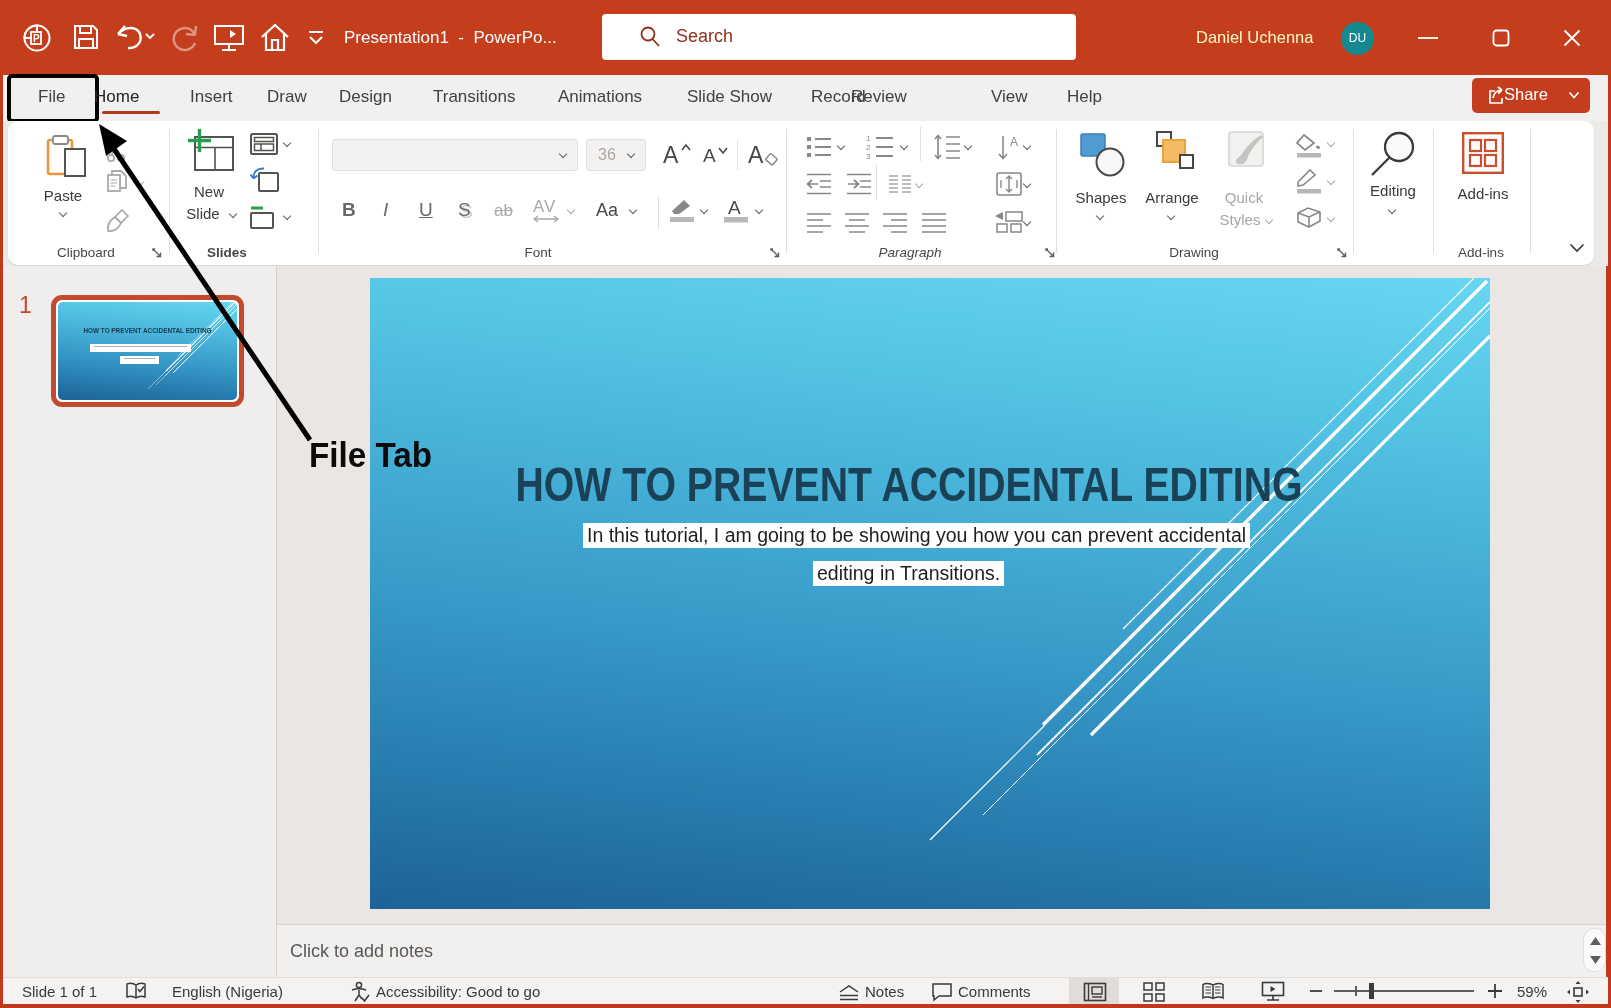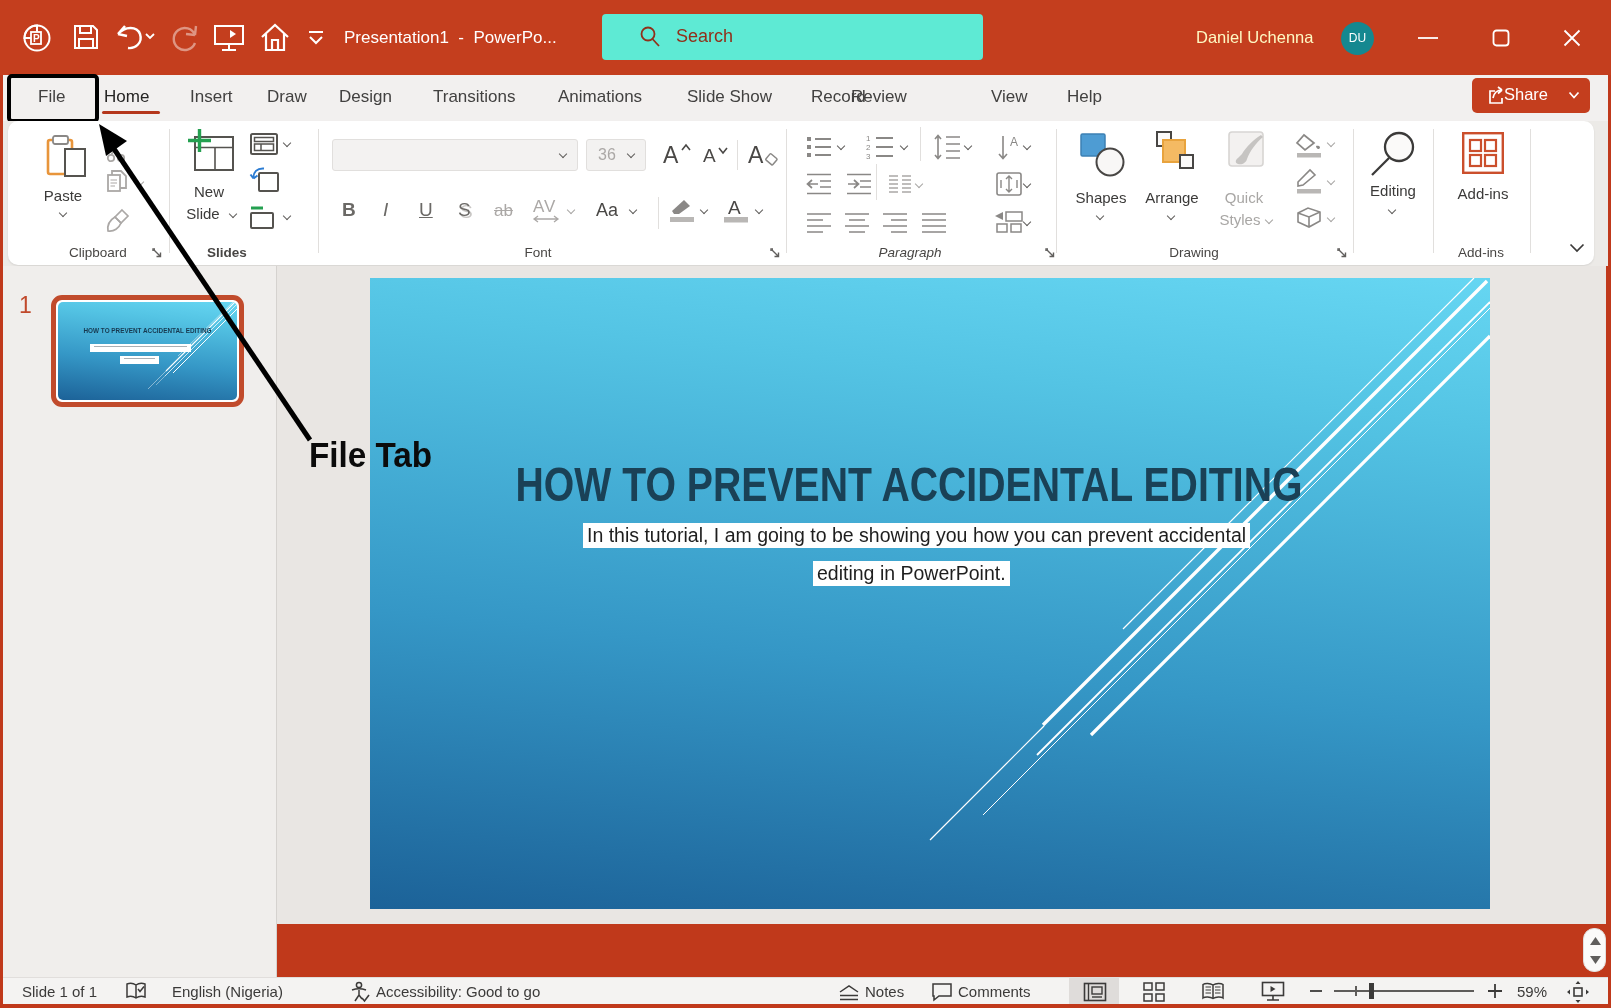--- a/index.html
+++ b/index.html
@@ -4,21 +4,21 @@
 <style>
 * { margin:0; padding:0; box-sizing:border-box; }
 html,body { width:1611px; height:1008px; overflow:hidden; }
 body { font-family:"Liberation Sans", sans-serif; background:#C0391B; }
 #win { position:relative; width:1611px; height:1008px; }
 .abs { position:absolute; }
 
 #titlebar { position:absolute; left:0; top:0; width:1611px; height:75px; background:#C43E1E; }
 #titlebar svg { position:absolute; }
 #doctitle { position:absolute; left:344px; top:28px; color:#fff; font-size:17px; }
-#searchbox { position:absolute; left:602px; top:14px; width:381px; height:46px; background:#5eead4; border-radius:4px; }
+#searchbox { position:absolute; left:602px; top:14px; width:474px; height:46px; background:#ffffff; border-radius:4px; }
 #searchbox .stext { position:absolute; left:74px; top:12px; font-size:18px; color:#90301A; }
 #username { position:absolute; left:1196px; top:28px; color:#fef9c3; font-size:16.5px; }
 #avatar { position:absolute; left:1341px; top:22px; width:33px; height:33px; border-radius:50%; background:#158890; color:#fff; font-size:12px; text-align:center; line-height:33px; }
 
 #tabrow { position:absolute; left:3px; top:75px; width:1605px; height:46px; background:#F2F0EF; }
 .tab { position:absolute; top:0; height:54px; line-height:44px; font-size:17px; color:#424140; }
 #filebox { position:absolute; left:4px; top:-1px; width:92px; height:49px; border:4px solid #000; border-radius:5px; background:transparent; }
 #homeul { position:absolute; left:99px; top:36px; width:58px; height:3px; background:#B5371C; border-radius:1.5px; }
 #sharebtn { position:absolute; left:1469px; top:3px; width:118px; height:35px; background:#C43E1E; border-radius:5px; color:#fff; font-size:16.5px; }
 
@@ -105,21 +105,21 @@
     <svg class="ic" style="left:1492px;top:29px;" width="18" height="18" viewBox="0 0 18 18">
         <rect x="1.5" y="1.5" width="15" height="15" rx="3" fill="none" stroke="#fff" stroke-width="1.8"></rect>
       </svg>
     <svg class="ic" style="left:1563px;top:29px;" width="18" height="18" viewBox="0 0 18 18">
         <path d="M1.5 1.5 L16.5 16.5 M16.5 1.5 L1.5 16.5" stroke="#fff" stroke-width="1.8"></path>
       </svg>
   </div>
   <div id="tabrow">
     <div class="tab" style="left:35px;">File</div>
     <div id="filebox"></div>
-    <div class="tab" style="left:101px;color:#252423;">Home</div>
+    <div class="tab" style="left:91px;color:#252423;">Home</div>
     <div id="homeul"></div>
     <div class="tab" style="left:187px;">Insert</div>
     <div class="tab" style="left:264px;">Draw</div>
     <div class="tab" style="left:336px;">Design</div>
     <div class="tab" style="left:430px;">Transitions</div>
     <div class="tab" style="left:555px;">Animations</div>
     <div class="tab" style="left:684px;">Slide Show</div>
     <div class="tab" style="left:808px;">Record</div>
     <div class="tab" style="left:848px;">Review</div>
     <div class="tab" style="left:988px;">View</div>
@@ -153,21 +153,21 @@
     <svg class="ic" style="left:98px;top:49px;" width="22" height="24" viewBox="0 0 22 24">
       <path d="M6 5 V1 H15 L20 6 V18 H14" fill="none" stroke="#ABA8A6" stroke-width="1.8"></path>
       <rect x="2" y="5" width="12" height="16" fill="#fff" stroke="#ABA8A6" stroke-width="1.8"></rect>
       <path d="M4.5 10 H11 M4.5 13 H11 M4.5 16 H9" stroke="#ABA8A6" stroke-width="1.2"></path>
     </svg>
     <div class="chev gray" style="left:129px;top:58px;"></div>
     <svg class="ic" style="left:97px;top:87px;" width="26" height="26" viewBox="0 0 26 26">
       <path d="M17 2 L23 8 L16 15 L10 9 Z" fill="none" stroke="#ABA8A6" stroke-width="1.7"></path>
       <path d="M10 9 L16 15 C14 20 9 24 3 23 C2 17 5 12 10 9 Z" fill="none" stroke="#ABA8A6" stroke-width="1.7"></path>
     </svg>
-    <div class="grouplabel" style="left:30px;">Clipboard</div>
+    <div class="grouplabel" style="left:18px;">Clipboard</div>
     <svg class="launch" style="left:143px;top:126px;" viewBox="0 0 12 12">
       <path d="M2 4 V2 H4 M3 3 L9.5 9.5 M9.5 5.5 V9.5 H5.5" fill="none" stroke="#605E5C" stroke-width="1.4"></path>
     </svg>
     <div class="gdiv" style="left:161px;"></div>
 
     <svg class="ic" style="left:180px;top:6px;" width="46" height="46" viewBox="0 0 46 46">
       <path d="M7 10 H45 V43 H7 Z" fill="#fff" stroke="#55534F" stroke-width="2"></path>
       <path d="M8 20.5 H44 M27 20.5 V42" stroke="#55534F" stroke-width="1.6"></path>
       <path d="M11.5 2 V25 M0 13.5 H23" stroke="#24A050" stroke-width="3.4"></path>
     </svg>
@@ -398,23 +398,26 @@
       <svg style="position:absolute;left:0;top:0;" width="1120" height="631" viewBox="0 0 1120 631">
         <line x1="753" y1="351" x2="1104" y2="0" stroke="#fff" stroke-width="1.2"></line>
         <line x1="673" y1="447" x2="1117" y2="3" stroke="#fff" stroke-width="3.4"></line>
         <line x1="560" y1="562" x2="674" y2="448" stroke="#fff" stroke-width="1.2"></line>
         <line x1="667" y1="477" x2="1120" y2="24" stroke="#fff" stroke-width="1.8"></line>
         <line x1="613" y1="537" x2="1120" y2="30" stroke="#fff" stroke-width="1"></line>
         <line x1="721" y1="457" x2="1120" y2="58" stroke="#fff" stroke-width="3.2"></line>
       </svg>
       <div id="slidetitle">HOW TO PREVENT ACCIDENTAL EDITING</div>
       <div id="sub1" style="left:213px; top:245px;">In this tutorial, I am going to be showing you how you can prevent accidental</div>
-      <div id="sub1b" style="position:absolute;left:443px;top:283px;font-size:19.5px;color:#1E1E1E;background:#fff;padding:1px 4px;">editing in PowerPoint.</div>
+      <div id="sub1b" style="position:absolute;left:443px;top:283px;font-size:19.5px;color:#1E1E1E;background:#fff;padding:1px 4px;">editing in Transitions.</div>
     </div>
   </div>
+  <div id="notes">
+      <div class="ntext">Click to add notes</div>
+    </div>
   <div id="statusbar">
     <div class="sbtext" style="left:19px;">Slide 1 of 1</div>
     <svg class="ic" style="left:122px;top:4px;" width="22" height="19" viewBox="0 0 22 19">
       <path d="M2 2 C5 1 8 1 11 3 C14 1 17 1 20 2 V15 C17 14 14 14 11 16 C8 14 5 14 2 15 Z M11 3 V16" fill="none" stroke="#3B3A39" stroke-width="1.5"></path>
       <path d="M13 7 L15 9.5 L19 4.5" fill="none" stroke="#3B3A39" stroke-width="1.5"></path>
     </svg>
     <div class="sbtext" style="left:169px;">English (Nigeria)</div>
     <svg class="ic" style="left:346px;top:3px;" width="22" height="22" viewBox="0 0 22 22">
       <circle cx="10" cy="4" r="2.6" fill="none" stroke="#3B3A39" stroke-width="1.5"></circle>
       <path d="M3 9 C7 7.5 13 7.5 17 9 M10 9 V14 M10 14 L6 20 M10 14 L13 18" fill="none" stroke="#3B3A39" stroke-width="1.5"></path>

